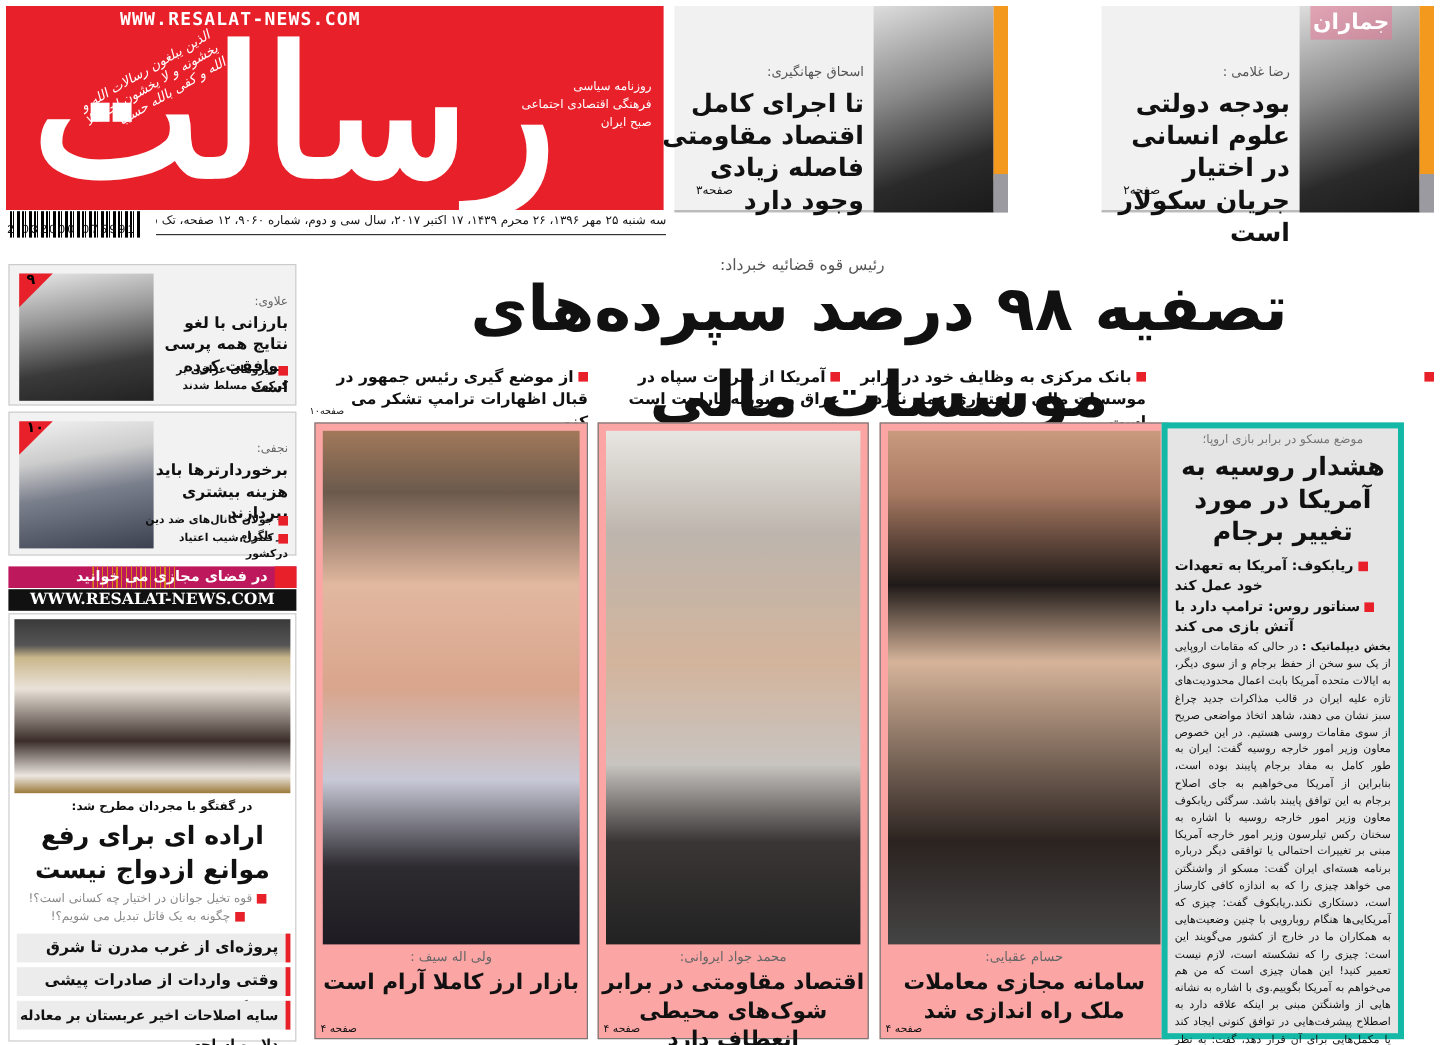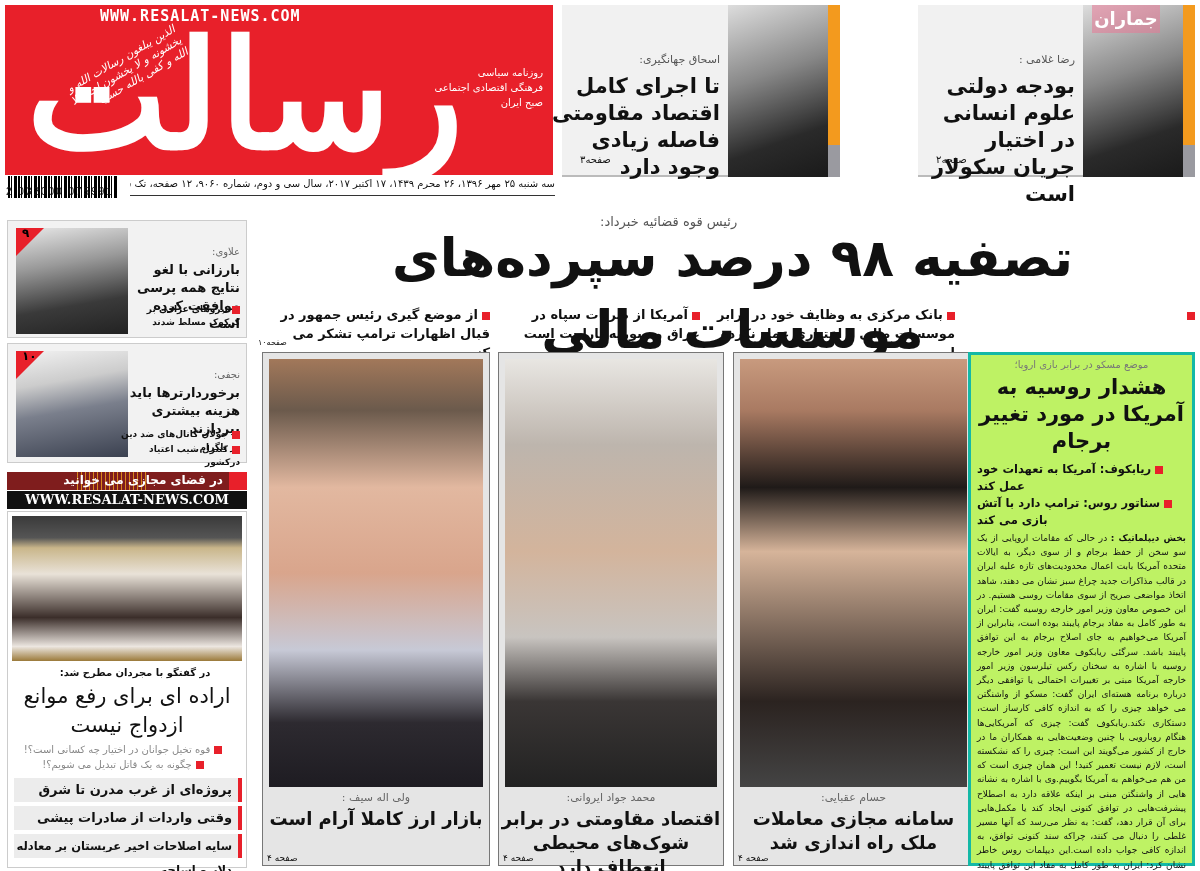--- a/index.html
+++ b/index.html
@@ -21,48 +21,48 @@
 .teaser .photo{position:absolute;right:12px;top:0;width:100px;height:172px;background:linear-gradient(160deg,#ddd 0%,#888 40%,#2a2a2a 75%,#1a1a1a 100%)}
 .teaser .who{position:absolute;right:120px;top:48px;font-size:11px;color:#555;direction:rtl}
 .teaser .head{position:absolute;right:120px;top:68px;width:230px;font-size:21px;font-weight:bold;line-height:27px;text-align:right;direction:rtl}
 .teaser .pg{position:absolute;left:18px;bottom:10px;font-size:10px;direction:rtl}
 
 .kicker{left:600px;top:214px;font-size:13px;color:#555;direction:rtl}
 .mainhead{left:270px;top:222px;width:925px;font-size:52px;font-weight:bold;direction:rtl;text-align:center;line-height:72px;letter-spacing:-1px}
 .sub{top:305px;font-size:13px;font-weight:bold;line-height:19px;direction:rtl;text-align:right}
 .bullet{display:inline-block;width:8px;height:8px;background:#e8202a;margin-left:4px;vertical-align:middle}
 
-.pbox{top:352px;height:514px;border:1px solid #777;background:#e5e5e5}
+.pbox{top:352px;height:514px;border:1px solid #777;background:#fca5a5}
 .pbox .img{position:absolute;left:6px;top:6px;right:6px;height:428px}
 .pbox .who{position:absolute;top:438px;left:0;right:0;text-align:center;font-size:11px;color:#666;direction:rtl}
 .pbox .cap{position:absolute;top:454px;left:0;right:0;text-align:center;font-size:18px;font-weight:bold;line-height:24px;direction:rtl}
 .pbox .pg{position:absolute;left:4px;bottom:2px;font-size:9px;direction:rtl}
 
-.rcol{left:968px;top:352px;width:227px;height:514px;border:3px solid #14b8a6;background:#bef264;padding:4px 6px}
+.rcol{left:968px;top:352px;width:202px;height:514px;border:5px solid #14b8a6;background:#e5e5e5;padding:4px 6px}
 .rcol .kick{font-size:10px;color:#777;text-align:center;direction:rtl}
 .rcol .h{font-size:21px;font-weight:bold;text-align:center;line-height:27px;direction:rtl;margin-top:4px}
 .rcol .b{font-size:11.5px;font-weight:bold;direction:rtl;text-align:left;line-height:17px}
 .rcol .body{font-size:9px;line-height:14.2px;direction:rtl;text-align:justify;margin-top:2px}
 
 .lbox{left:7px;width:240px;background:#f2f2f2;border:1px solid #ccc}
 .lbox .img{position:absolute;left:8px;top:7px;width:112px;height:106px;background:linear-gradient(170deg,#e8e8e8 0%,#999 35%,#3a3a3a 70%,#222 100%)}
 .lbox .num{position:absolute;left:8px;top:7px;width:0;height:0;border-top:28px solid #e8202a;border-right:28px solid transparent}
 .lbox .numtxt{position:absolute;left:14px;top:5px;font-size:12px;font-weight:bold;color:#000}
 .lbox .who{position:absolute;right:6px;top:25px;font-size:10px;color:#666;direction:rtl}
 .lbox .h{position:absolute;right:6px;top:40px;width:120px;font-size:13px;font-weight:bold;line-height:18px;text-align:right;direction:rtl}
 .lbox .s{position:absolute;right:6px;width:120px;font-size:9px;font-weight:bold;line-height:13px;text-align:right;direction:rtl}
-.vbanner{left:7px;top:472px;width:240px;height:18px;background:#7f1d1d}
+.vbanner{left:7px;top:472px;width:240px;height:18px;background:#be185d}
 .vbanner .sq{position:absolute;right:0;top:0;width:18px;height:18px;background:#e8202a}
 .vbanner .t{position:absolute;right:24px;top:1px;color:#fff;font-size:12px;font-weight:bold;direction:rtl}
 .vbanner .stripes{position:absolute;left:70px;top:0;width:70px;height:18px;background:repeating-linear-gradient(90deg,#d8861a 0 1px,transparent 1px 4px)}
 .wurl{left:7px;top:491px;width:240px;height:18px;background:#111;color:#fff;font-family:"DejaVu Serif",serif;font-weight:bold;font-size:13px;text-align:center;line-height:18px;letter-spacing:0px}
 .lart{left:7px;top:511px;width:240px;height:357px;border:1px solid #ccc;background:#fff}
 .lart .img{position:absolute;left:4px;top:4px;width:230px;height:145px;background:linear-gradient(180deg,#3a3a3a 0%,#555 15%,#c9b68a 22%,#e9e2d8 40%,#3b2e2a 70%,#ece6e0 90%,#9b7a3a 100%)}
 .lart .kick{position:absolute;top:155px;left:16px;right:0;text-align:center;font-size:10px;font-weight:bold;direction:rtl}
-.lart .h{position:absolute;top:170px;left:0;right:0;text-align:center;font-size:21px;font-weight:normal;line-height:29px;direction:rtl}
+.lart .h{position:absolute;top:170px;left:0;right:0;text-align:center;font-size:21px;font-weight:bold;line-height:29px;direction:rtl}
 .lart .s{position:absolute;left:0;right:8px;text-align:center;font-size:10px;color:#888;direction:rtl}
 .lart .bar{position:absolute;left:6px;right:4px;height:24px;background:#ececec;border-right:4px solid #e8202a;font-size:13px;font-weight:bold;line-height:24px;text-align:right;padding-right:6px;direction:rtl}
 .watermark{right:40px;top:5px;width:68px;height:28px;background:rgba(232,120,150,.55);color:#fff;font-weight:bold;font-size:18px;text-align:center;line-height:28px;direction:rtl}
 </style>
 </head>
 <body>
 
 <div class="abs mast">
   <div class="url">WWW.RESALAT-NEWS.COM</div>
   <div class="verse">الذین یبلغون رسالات الله و یخشونه و لا یخشون احدا الا الله و کفی بالله حسیبا</div>

